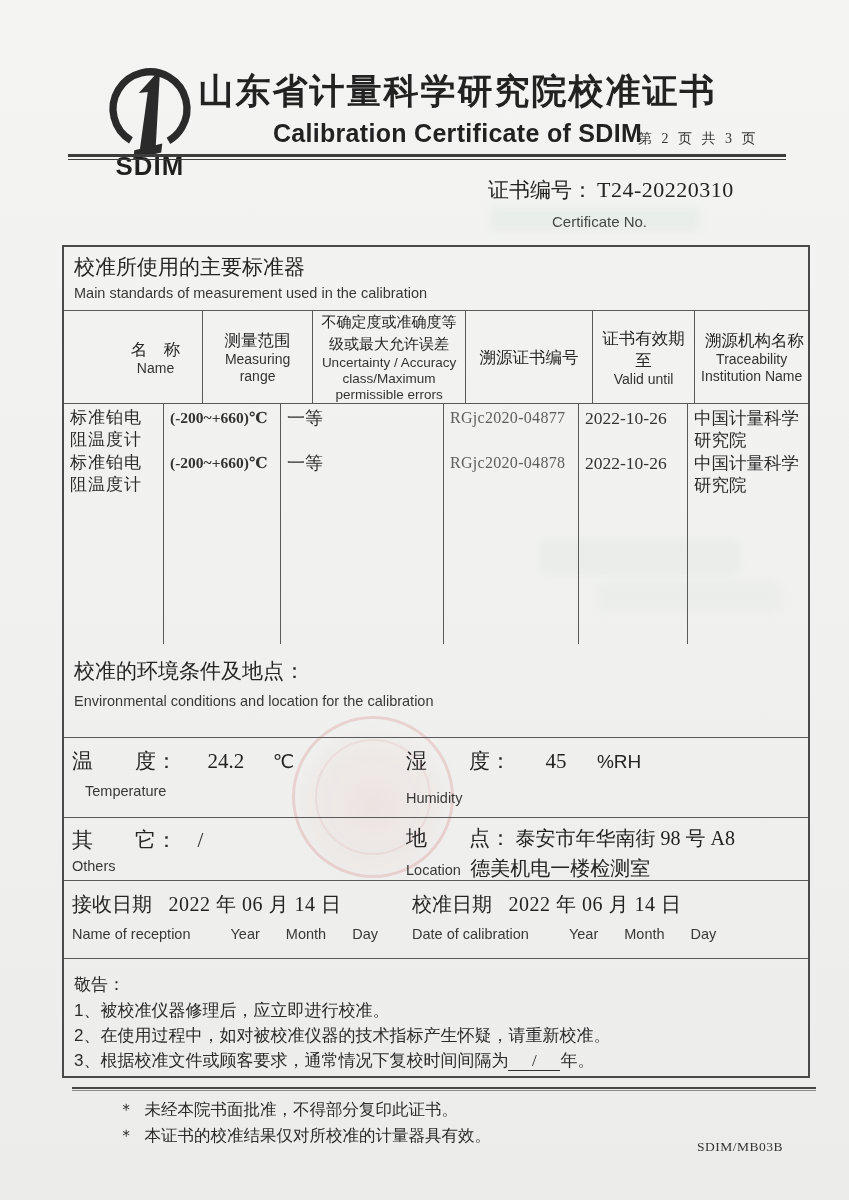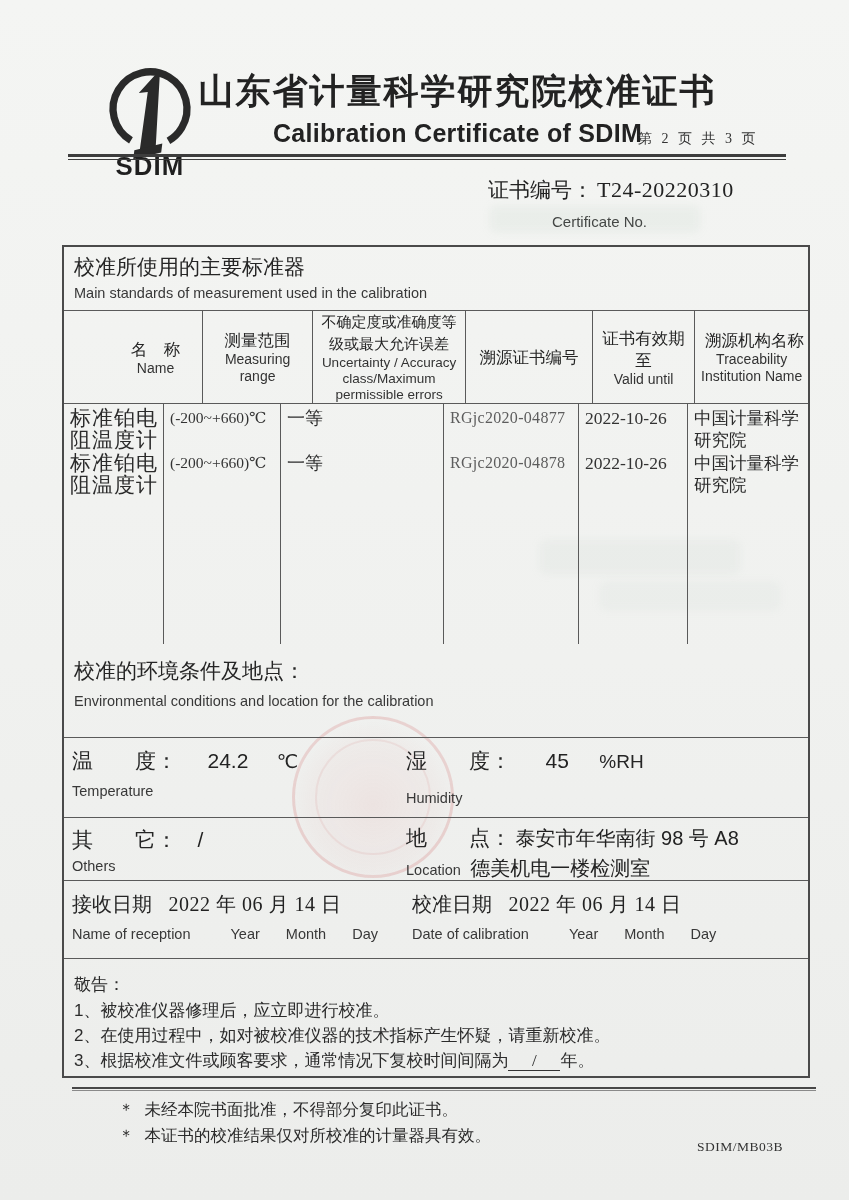--- a/index.html
+++ b/index.html
@@ -40,29 +40,29 @@
   .th-zh{font-size:16.5px;line-height:22px;color:#252525;}
   .th-en{font-size:14px;line-height:17px;color:#333;}
   .th.small .th-zh{font-size:15px;line-height:22px;}
   .th.small .th-en{font-size:13.5px;line-height:16px;}
   .tbody{display:flex;height:240px;}
   .tcol{box-sizing:border-box;border-right:1px solid var(--line);position:relative;}
   .tcol:last-child{border-right:none;}
   .cell{position:absolute;left:6px;right:4px;line-height:22px;}
   .cell.r0{top:3px;}
   .cell.r1{top:48px;}
-  .tcol.zh .cell{font-size:21px;letter-spacing:1px;color:#2b2b2b;}
+  .tcol.zh .cell{font-size:17px;letter-spacing:1px;color:#2b2b2b;}
   .tcol.zh6 .cell{font-size:17.5px;color:#2b2b2b;}
   .tcol.num .cell{font-family:var(--serif);font-size:15.5px;color:#333;}
   .tcol.code .cell{font-family:var(--serif);font-size:16px;color:#5d5d5d;letter-spacing:.3px;}
   .tcol.date .cell{font-family:var(--serif);font-size:17.5px;color:#333;}
   .tcol.grade .cell{font-size:18px;color:#2b2b2b;}
   
   .env-label{font-size:21px;color:#252525;}
-  .env-val{font-family:Liberation Sans, sans-serif;font-size:21px;color:#222;}
+  .env-val{font-family:Liberation Serif, serif;font-size:21px;color:#222;}
   .env-unit{font-size:19px;color:#252525;}
   .sub-en{font-size:14.5px;color:#383838;}
   
   .date-label{font-size:20px;color:#252525;}
   .date-val{font-family:var(--serif);font-size:20px;color:#222;margin-left:12px;letter-spacing:.5px;}
   .date-units{margin-left:36px;word-spacing:22px;}
   
   .note-line{font-size:17px;color:#2b2b2b;line-height:24px;}
   .blank{display:inline-block;width:52px;text-align:center;border-bottom:1px solid #333;
          font-family:var(--serif);line-height:18px;}
@@ -137,21 +137,21 @@
         <div class="th" style="width:120px;align-items:flex-end;">
           <div class="th-zh">溯源机构名称</div>
           <div class="th-en">Traceability Institution Name</div>
         </div>
       </div>
       <div class="tbody">
         <div class="tcol zh" style="width:100px;">
           <div class="cell r0">标准铂电阻温度计</div>
           <div class="cell r1">标准铂电阻温度计</div>
         </div>
-        <div class="tcol num" style="width:117px;">
+        <div class="tcol num" style="width:117px;font-weight:bold;">
           <div class="cell r0">(-200~+660)℃</div>
           <div class="cell r1">(-200~+660)℃</div>
         </div>
         <div class="tcol grade" style="width:163px;">
           <div class="cell r0">一等</div>
           <div class="cell r1">一等</div>
         </div>
         <div class="tcol code" style="width:135px;">
           <div class="cell r0">RGjc2020-04877</div>
           <div class="cell r1">RGjc2020-04878</div>
@@ -170,21 +170,21 @@
     <div class="abs sec-title-zh" style="left:10px;top:410px;">校准的环境条件及地点：</div>
     <div class="abs sec-title-en" style="left:10px;top:446px;">Environmental conditions and location for the calibration</div>
 
     <div class="hline" style="top:490px;"></div>
 
     <div class="abs" style="left:8px;top:500px;">
       <span class="env-label">温　　度：</span>
       <span class="env-val" style="margin-left:26px;">24.2</span>
       <span class="env-unit" style="margin-left:24px;">℃</span>
     </div>
-    <div class="abs sub-en" style="left:8px;top:536px;">Temperature</div>
+    <div class="abs sub-en" style="left:21px;top:536px;">Temperature</div>
 
     <div class="abs" style="left:342px;top:500px;">
       <span class="env-label">湿　　度：</span>
       <span class="env-val" style="margin-left:30px;">45</span>
       <span class="env-unit" style="margin-left:26px;">%RH</span>
     </div>
     <div class="abs sub-en" style="left:342px;top:543px;">Humidity</div>
 
     <div class="hline" style="top:570px;"></div>
 

